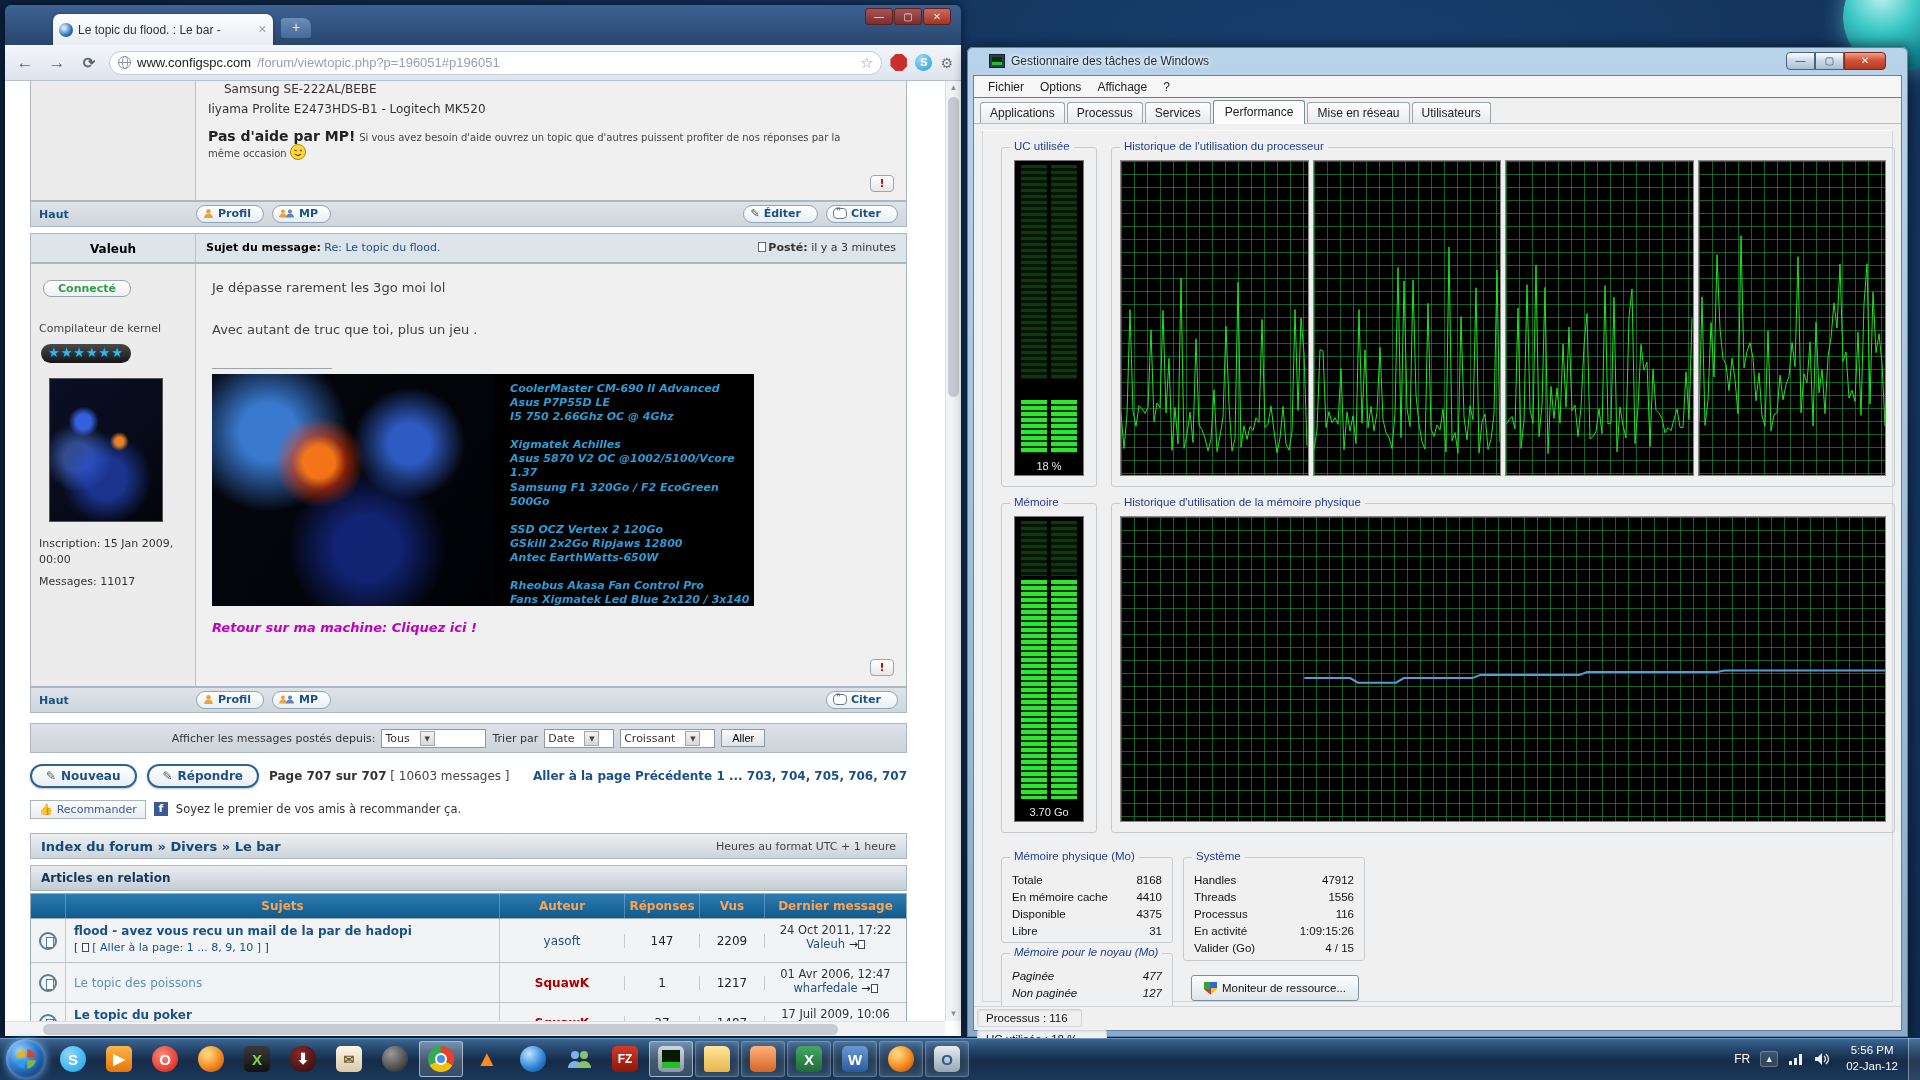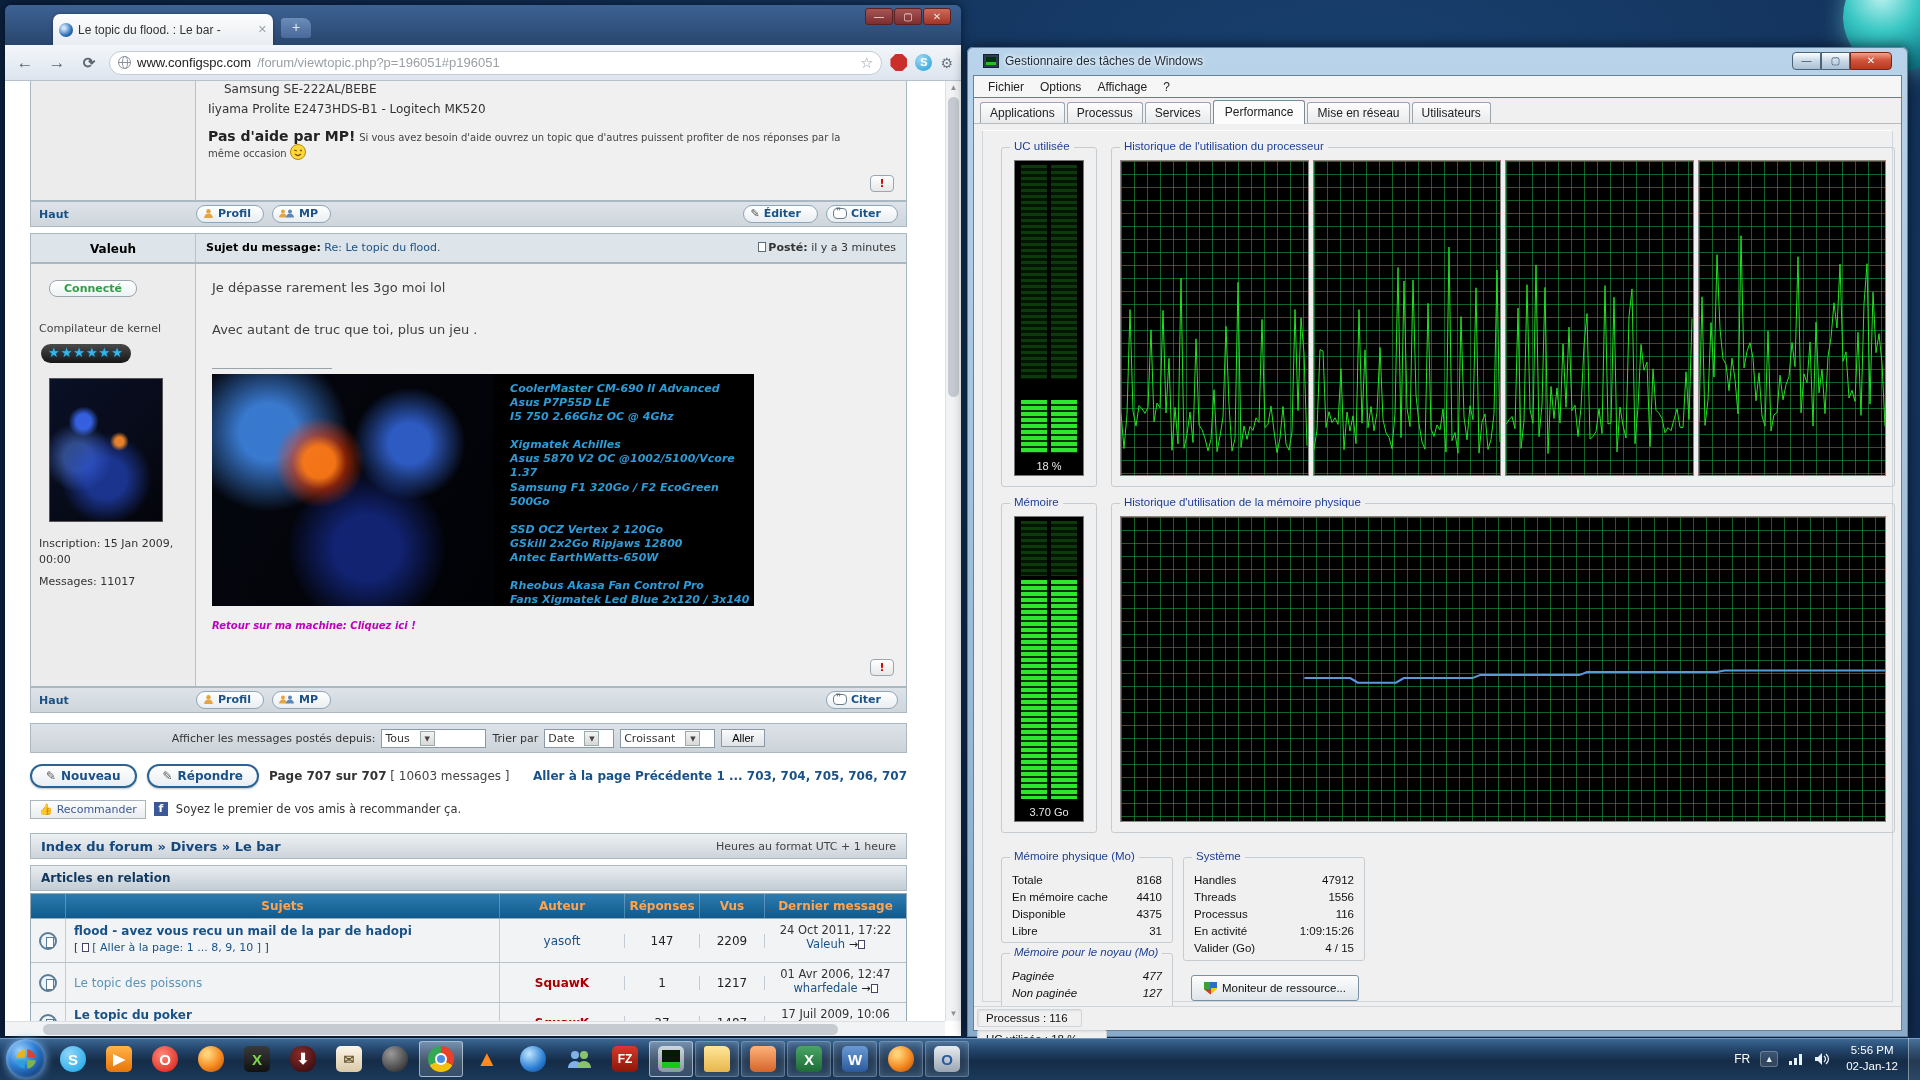--- a/index.html
+++ b/index.html
@@ -100,21 +100,21 @@
   .sigimg { background:#000; position:absolute; overflow:hidden; }
   .sigimg .photo { position:absolute; left:0; top:0; bottom:0; width:52%;
     background:
       radial-gradient(circle at 38% 38%, rgba(255,120,20,.95) 0 7%, rgba(255,60,0,.5) 12%, transparent 20%),
       radial-gradient(circle at 20% 25%, rgba(70,150,255,.8) 0 10%, transparent 28%),
       radial-gradient(circle at 70% 30%, rgba(60,120,255,.75) 0 8%, transparent 22%),
       radial-gradient(circle at 55% 75%, rgba(30,60,200,.55) 0 14%, transparent 34%),
       linear-gradient(120deg,#05070f,#010206); }
   .sigimg .specs { position:absolute; left:55%; top:8px; right:4px; color:#2e9bd6; font-style:italic; font-weight:bold;
     font-size:11px; line-height:1.28; white-space:pre-line; }
-  .sig-link { color:#bf00bf; font-weight:bold; font-style:italic; font-size:10px; }
+  .sig-link { color:#bf00bf; font-weight:bold; font-style:italic; font-size:13px; }
 
   .ctrlbar { background:linear-gradient(#dde3e8,#ccd3d9); border:1px solid #aab8c2; display:flex; align-items:center;
     justify-content:center; gap:6px; font-size:11px; color:#333; }
   .sel { background:#fff; border:1px solid #8a99a6; font-size:11px; padding:1px 3px; display:inline-flex; align-items:center; height:19px; }
   .sel .dd { margin-left:10px; width:15px; height:15px; background:linear-gradient(#f4f4f4,#d8d8d8); border:1px solid #9aa; font-size:7px; line-height:14px; text-align:center; color:#444; }
   .btn-aller { border:1px solid #8a99a6; background:linear-gradient(#fafafa,#dfe3e7); font-size:11px; padding:2px 10px; }
   .round-btn { display:inline-flex; align-items:center; gap:5px; border:2px solid #2a6496; border-radius:14px;
     background:linear-gradient(#fff,#e9eef3); color:#1a5287; font-weight:bold; font-size:12px; padding:3px 14px; box-shadow:0 1px 2px rgba(0,0,0,.25); }
   .page-info { font-size:12px; }
   .page-links { color:#1a5287; font-weight:bold; font-size:12px; }
@@ -142,21 +142,21 @@
   .c-auth .red { color:#a00; font-weight:bold; }
   .c-num { width:75px; text-align:center; align-self:center; font-size:12px; color:#222; }
   .c-vus { width:65px; text-align:center; align-self:center; font-size:12px; color:#222; }
   .c-last { flex:1; text-align:center; font-size:11.5px; padding:4px 0; color:#333; }
   .c-last .by { color:#1a5287; }
   .go-ic { display:inline-block; font-size:11px; color:#222; }
   .pg-ic { display:inline-block; width:7px; height:9px; border:1px solid #446; background:#fff; vertical-align:-1px; }
 
   
   .tm { position:absolute; left:967px; top:47px; width:941px; height:990px; border-radius:6px 6px 0 0;
-    background:linear-gradient(#b9d4ea,#89abc9); box-shadow:0 0 14px rgba(0,0,0,.65), inset 0 0 0 1px #5f82a6; padding:0 12px 6px; }
+    background:linear-gradient(#b9d4ea,#89abc9); box-shadow:0 0 14px rgba(0,0,0,.65), inset 0 0 0 1px #5f82a6; padding:0 18px 6px; }
   .tm-title { height:28px; display:flex; align-items:center; padding:0 4px; gap:6px; }
   .tm-title .txt { font-size:12px; color:#1c2835; text-shadow:0 0 4px #fff, 0 0 6px #fff; }
   .tm-ic { width:16px; height:14px; background:#2c3e50; border:1px solid #16222c; position:relative; }
   .tm-ic:before { content:""; position:absolute; inset:2px; background:#031; box-shadow:inset 0 -3px 0 #1ec41e; }
   .tm-btns { margin-left:auto; display:flex; }
   .tm-btns .b { width:29px; height:18px; border:1px solid #4a6378; background:linear-gradient(#fdfeff,#cddbe8 45%,#a9c0d4);
     color:#35506b; font-size:10px; text-align:center; line-height:16px; }
   .tm-btns .b:first-child { border-radius:4px 0 0 4px; }
   .tm-btns .b.close { background:linear-gradient(#f2a08c,#d2543a 45%,#b13a22); color:#fff; border-color:#7c2416; border-radius:0 4px 4px 0; width:42px; }
   .tm-body { position:absolute; left:6px; right:6px; top:28px; bottom:6px; background:#f0f0f0; border:1px solid #64819e; }
@@ -308,21 +308,21 @@
           <a href="#">Re: Le topic du flood.</a>
         </div>
         <div class="posted">
           <span class="doc-ic"></span><b>Posté:</b>
           <span>il y a 3 minutes</span>
         </div>
       </div>
 
       <div class="ftable" style="top:182px; height:424px;">
         <div class="fcell-left">
-          <span class="connecte" style="position:absolute; left:18px; top:16px;">Connecté</span>
+          <span class="connecte" style="position:absolute; left:12px; top:16px;">Connecté</span>
           <div class="rank" style="position:absolute; left:8px; top:58px;">Compilateur de kernel</div>
           <div class="stars-pill" style="position:absolute; left:10px; top:80px;">★★★★★★</div>
           <div class="avatar" style="position:absolute; left:18px; top:114px; width:114px; height:144px;"></div>
           <div class="prof-meta" style="position:absolute; left:8px; top:272px; width:150px;">Inscription: 15 Jan 2009, 00:00</div>
           <div class="prof-meta" style="position:absolute; left:8px; top:310px;">Messages: 11017</div>
         </div>
         <div class="fcell-right">
           <div class="msg-body" style="position:absolute; left:16px; top:16px;">Je dépasse rarement les 3go moi lol</div>
           <div class="msg-body" style="position:absolute; left:16px; top:58px;">Avec autant de truc que toi, plus un jeu .</div>
           <div class="sig-sep" style="position:absolute; left:16px; top:104px;"></div>

